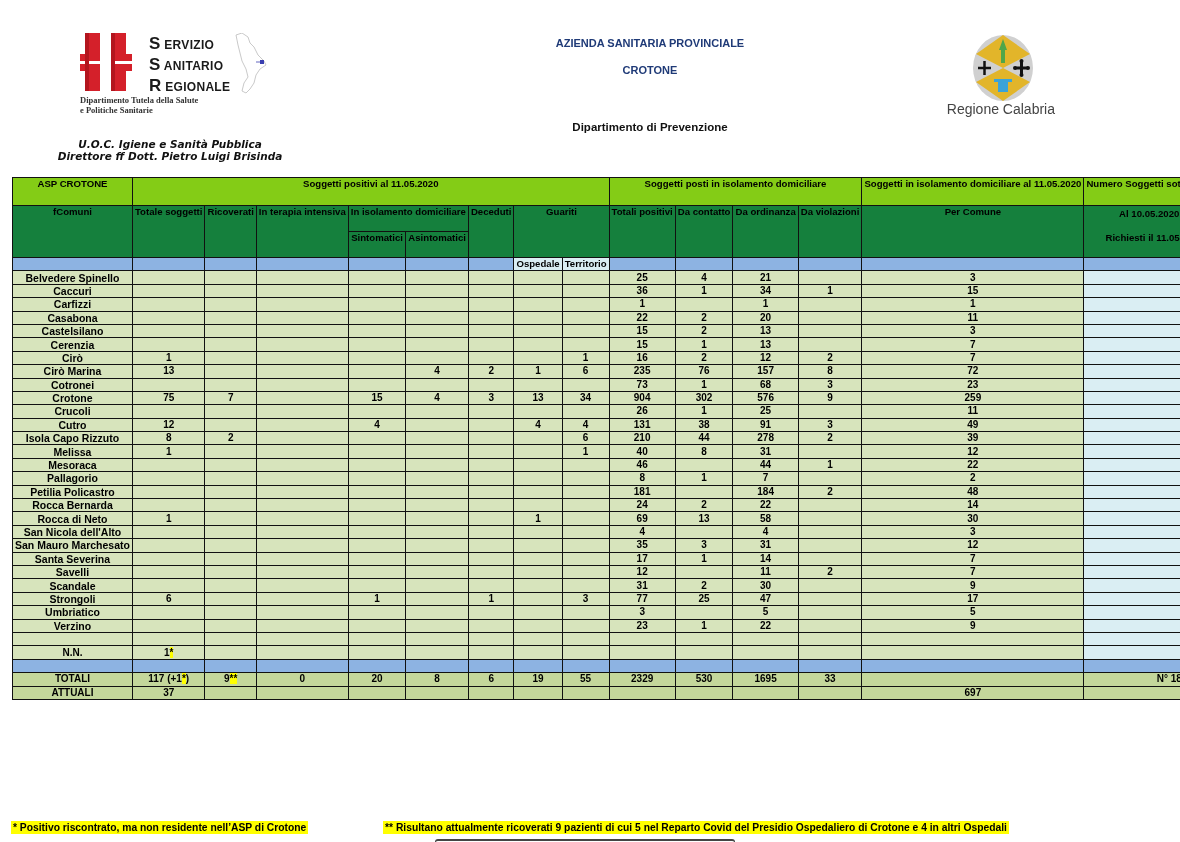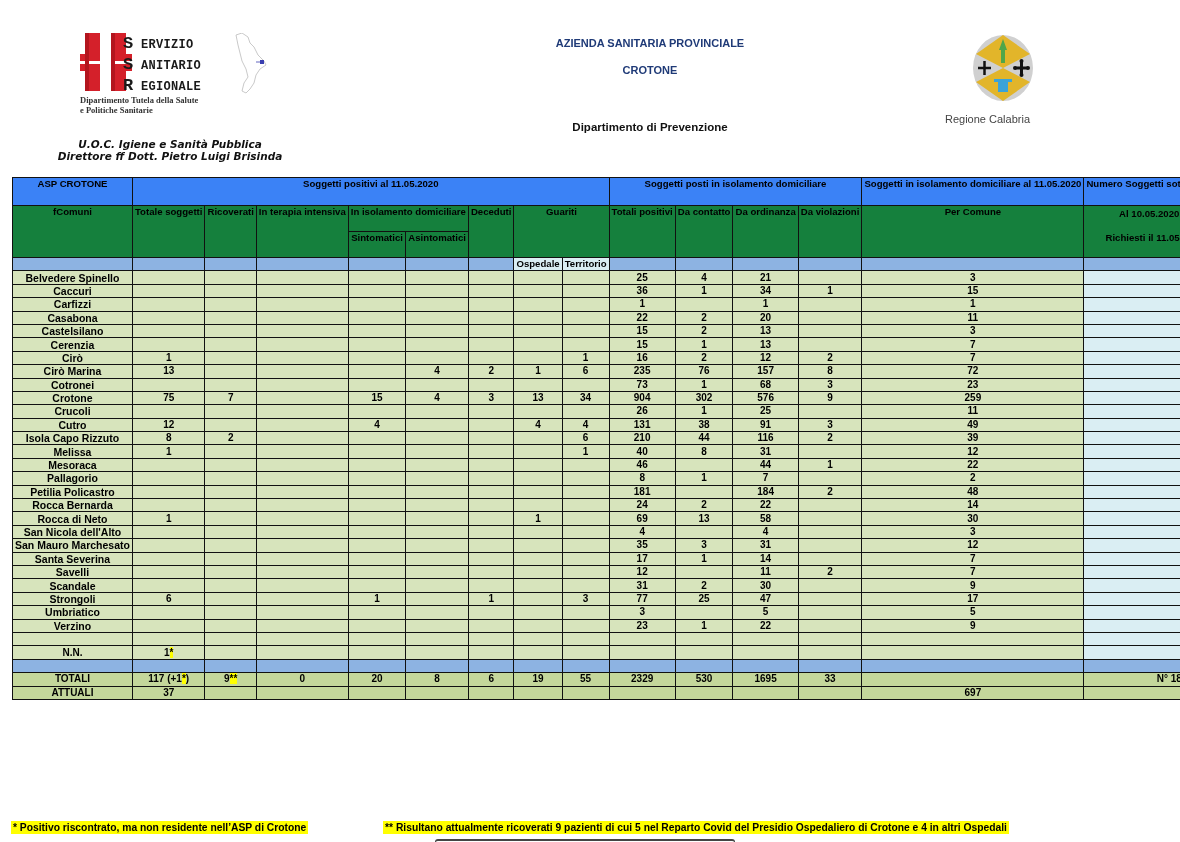--- a/index.html
+++ b/index.html
@@ -2,38 +2,38 @@
 <html><head>
 <meta charset="utf-8">
 <style>
   * { box-sizing: border-box; }
   html, body { margin: 0; padding: 0; background: #ffffff; }
   body { width: 1180px; height: 842px; position: relative; overflow: hidden; font-family: "Liberation Sans", sans-serif; color: #000; }
 
   
   .ssr-logo { position: absolute; left: 80px; top: 33px; width: 200px; height: 90px; }
   .ssr-cross { position: absolute; left: 0; top: 0; width: 52px; height: 58px; }
-  .ssr-text { position: absolute; left: 43px; top: 1px; font-family: Liberation Mono, monospace; font-weight: bold; font-size: 12px; line-height: 19px; color: #1a1a1a; letter-spacing: 0.3px; }
+  .ssr-text { position: absolute; left: 69px; top: 1px; font-family: Liberation Sans, sans-serif; font-weight: bold; font-size: 12px; line-height: 19px; color: #1a1a1a; letter-spacing: 0.3px; }
   .ssr-text .big { font-size: 17px; }
   .ssr-map { position: absolute; left: 152px; top: 0px; width: 36px; height: 62px; }
   .ssr-dept { position: absolute; left: 0; top: 62px; font-family: "Liberation Serif", serif; font-weight: bold; font-size: 8.5px; line-height: 10px; color: #333; }
   .uoc { position: absolute; left: 0; width: 340px; top: 138px; text-align: center; font-family: "DejaVu Sans", sans-serif; font-style: italic; font-weight: bold; font-size: 10.5px; line-height: 12px; color: #111; }
 
   .asp-title { position: absolute; left: 450px; width: 400px; text-align: center; font-family: "Liberation Sans", sans-serif; font-weight: bold; font-size: 11px; color: #1f3a77; }
   .asp-title.t1 { top: 37px; }
   .asp-title.t2 { top: 64px; }
   .dept-prev { position: absolute; left: 450px; width: 400px; top: 121px; text-align: center; font-weight: bold; font-size: 11.5px; color: #111; }
 
   .calabria { position: absolute; left: 958px; top: 32px; width: 90px; height: 80px; }
-  .calabria-label { position: absolute; left: 945px; width: 110px; top: 101px; text-align: left; font-size: 11px; color: #444; margin-top: 12px; }
+  .calabria-label { position: absolute; left: 945px; width: 110px; top: 101px; text-align: right; font-size: 14px; color: #444; }
 
   
   table.grid { position: absolute; left: 12px; top: 177px; border-collapse: collapse; table-layout: fixed; font-family: "Liberation Sans", sans-serif; font-size: 10px; font-weight: bold; }
   table.grid td { border: 1px solid #111; padding: 0 2px; height: 13.4px; line-height: 12px; text-align: center; white-space: nowrap; overflow: hidden; }
-  .bg-head1 { background: #3b82f6; }
+  .bg-head1 { background: #84cc16; }
   .bg-head2 { background: #15803d; }
   .bg-sep { background: #8db3e2; }
   .bg-green { background: #d7e4bc; }
   .bg-green2 { background: #c4d79b; }
   .bg-light { background: #daeef3; }
   td.left { text-align: center; padding-left: 2px !important; }
   td.hl { font-size: 10.5px; }
   .mark { background: #ffff00; }
   .hdr td { vertical-align: top; padding-top: 2px; white-space: normal; font-size: 9.6px; line-height: 11px; }
 
@@ -373,21 +373,21 @@
         <td>8</td>
         <td>2</td>
         <td></td>
         <td></td>
         <td></td>
         <td></td>
         <td></td>
         <td>6</td>
         <td>210</td>
         <td>44</td>
-        <td>116</td>
+        <td>278</td>
         <td>2</td>
         <td>39</td>
         <td class="bg-light"></td>
       </tr>
       <tr class="bg-green">
         <td class="left hl">Melissa</td>
         <td>1</td>
         <td></td>
         <td></td>
         <td></td>

